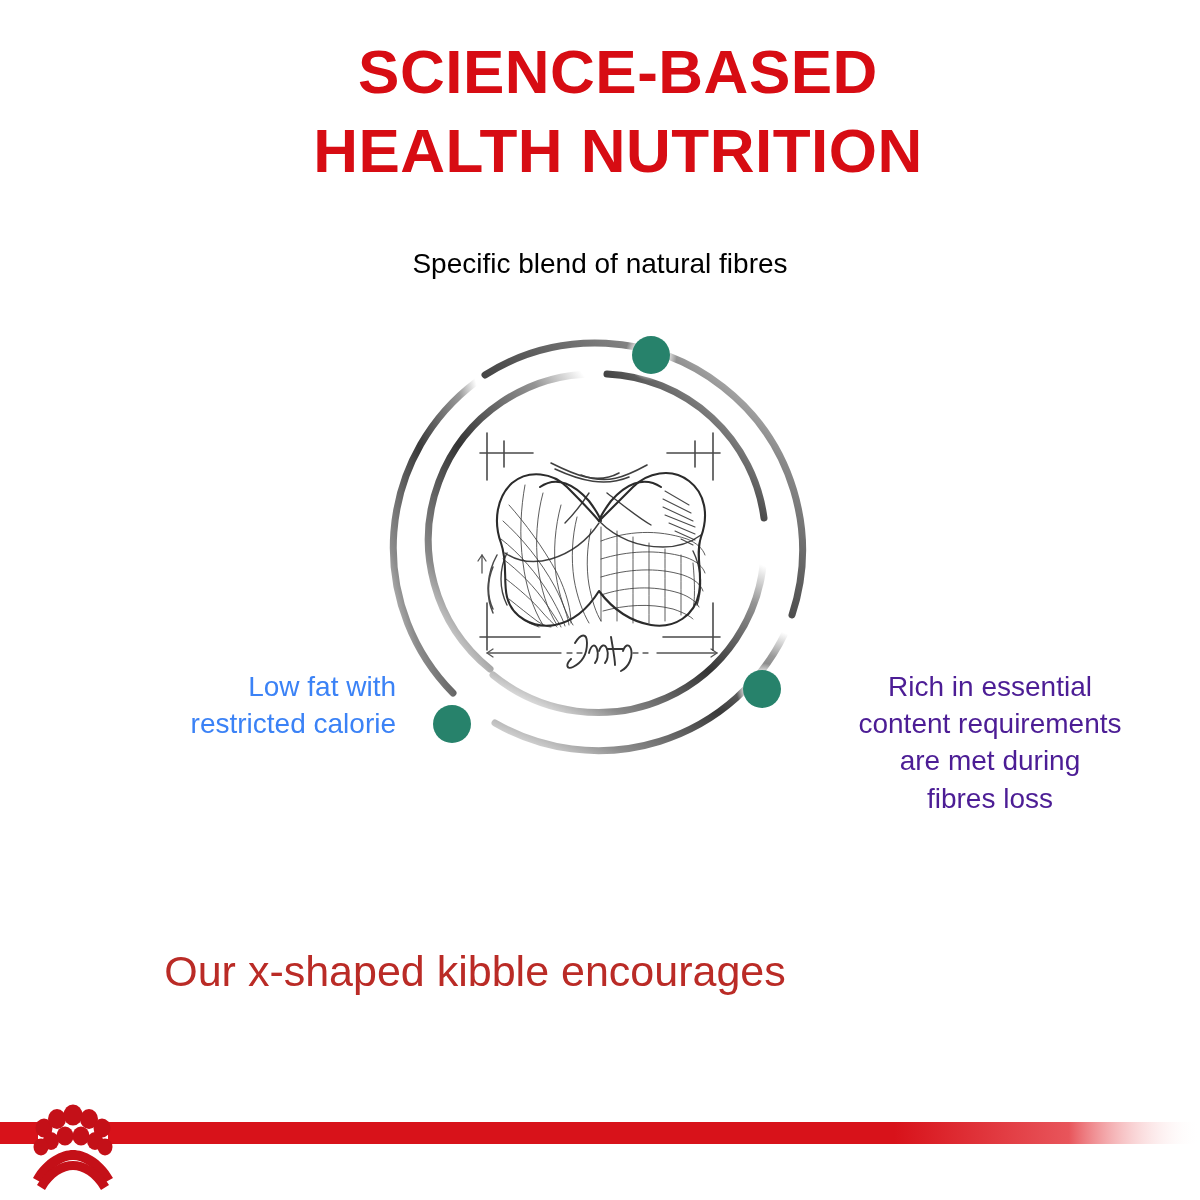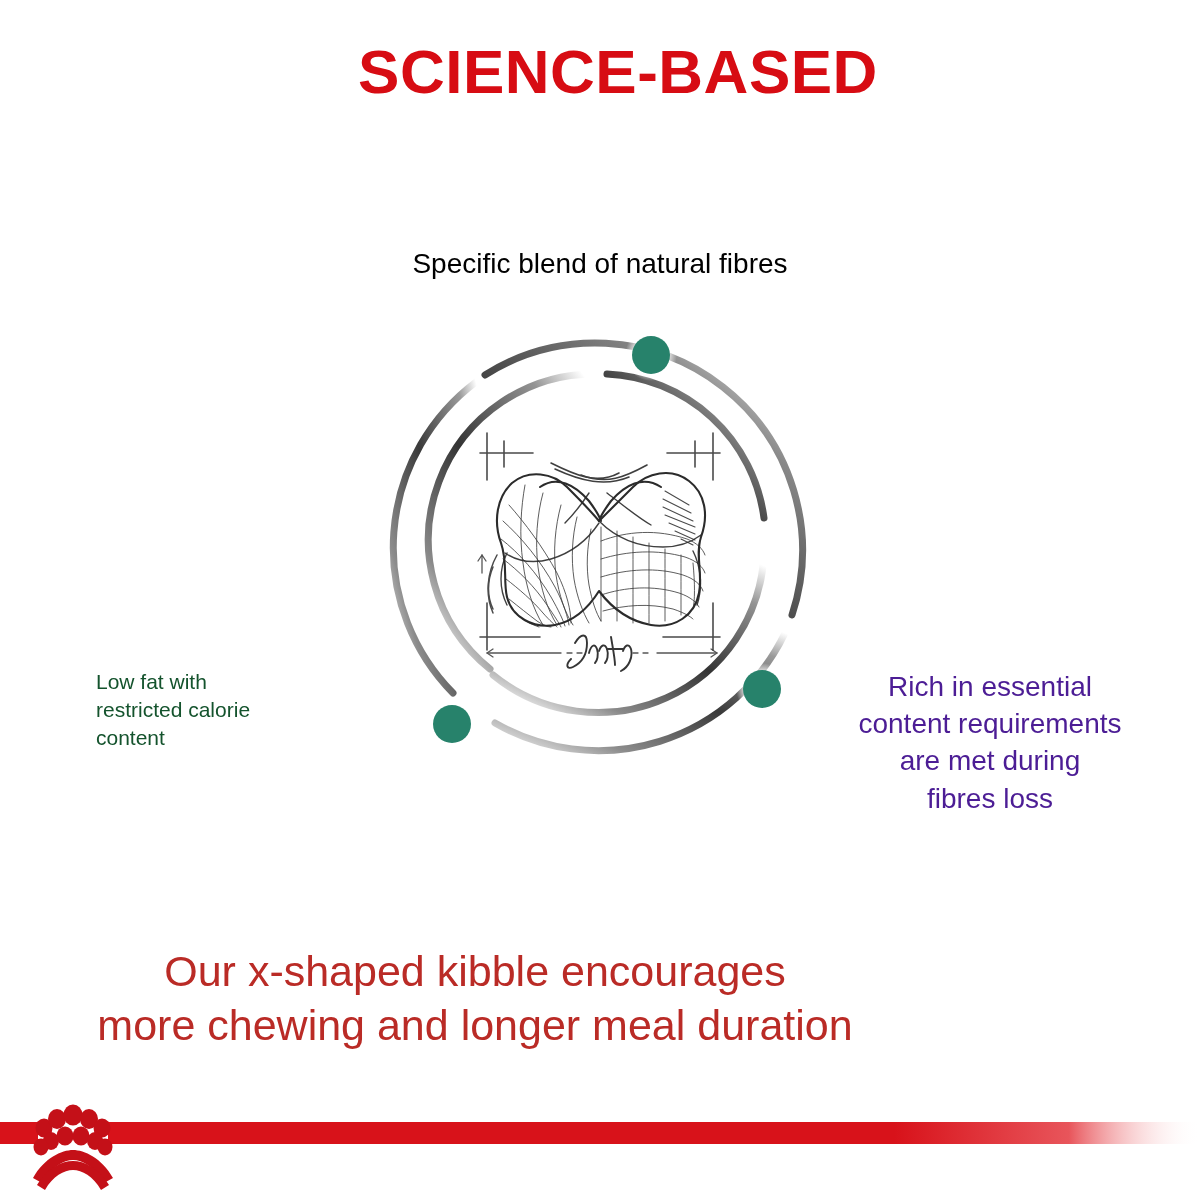--- a/index.html
+++ b/index.html
@@ -46,23 +46,23 @@
     font-size:28px;
     line-height:1.2;
   }
 
   
   .callout-left {
     position:absolute;
     top:668px;
     left:96px;
     width:300px;
-    text-align:left;
-    color:#14532d;
-    font-size:21px;
+    text-align:right;
+    color:#3b82f6;
+    font-size:28px;
     line-height:1.33;
   }
 
   
   .callout-right {
     position:absolute;
     top:668px;
     left:815px;
     width:350px;
     text-align:center;
@@ -105,30 +105,30 @@
   }
   .footer svg { display:block; width:1200px; height:100px; }
 </style>
 </head>
 <body>
 
 <div class="page">
 
   <div class="headline">
     <span class="l1">SCIENCE-BASED</span>
+    <span class="l2">HEALTH NUTRITION</span>
   </div>
 
   <div class="callout-top">
     <span>Specific blend of natural fibres</span>
   </div>
 
   <div class="callout-left">
     <span>Low fat with</span>
     <span>restricted calorie</span>
-    <span>content</span>
   </div>
 
   <div class="callout-right">
     <span>Rich in essential</span>
     <span>content requirements</span>
     <span>are met during</span>
     <span>fibres loss</span>
   </div>
 
   <div class="diagram">
@@ -319,21 +319,20 @@
         <circle cx="77" cy="409" r="19" fill="#27826B"></circle>
 
         <circle cx="387" cy="374" r="26" fill="url(#halo)"></circle>
         <circle cx="387" cy="374" r="19" fill="#27826B"></circle>
       </g>
     </svg>
   </div>
 
   <div class="statement">
     <span>Our x-shaped kibble encourages</span>
-    <span>more chewing and longer meal duration</span>
   </div>
 
   <div class="footer">
     <svg viewBox="0 0 1200 100" xmlns="http://www.w3.org/2000/svg">
       <defs>
         <linearGradient id="barFade" x1="0" y1="0" x2="1" y2="0">
           <stop offset="0%" stop-color="#D8121A"></stop>
           <stop offset="72%" stop-color="#D8121A"></stop>
           <stop offset="88%" stop-color="#E8555B"></stop>
           <stop offset="100%" stop-color="#ffffff" stop-opacity="0"></stop>

